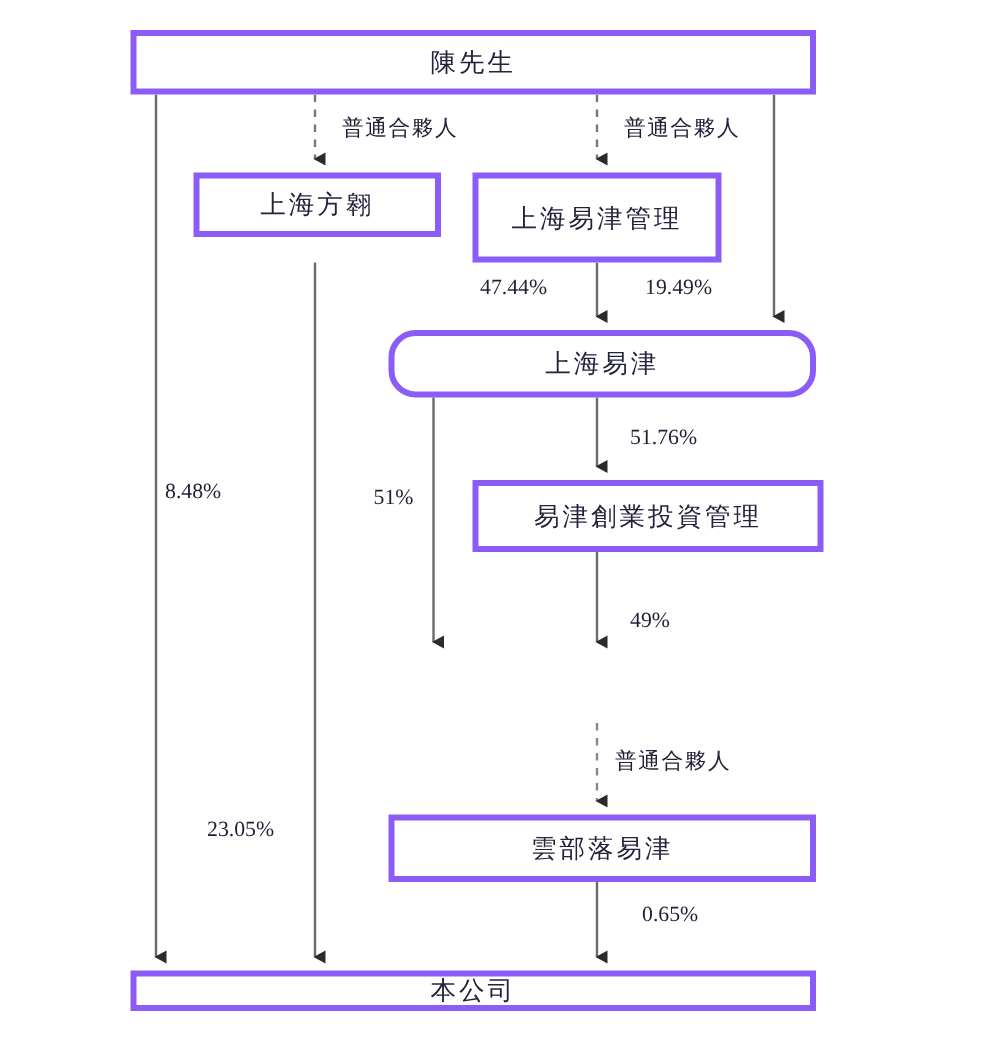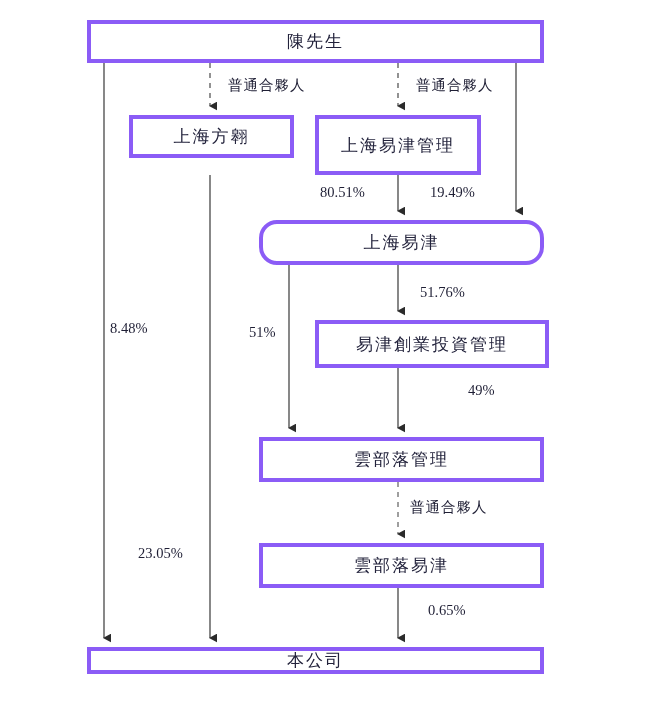--- a/index.html
+++ b/index.html
@@ -119,37 +119,34 @@
   </div>
 
   <div class="node-box" style="left:259px; top:220px; width:285px; height:45px;border-radius:18px;">
     <span class="node-label">上海易津</span>
   </div>
 
   <div class="node-box" style="left:315px; top:320px; width:234px; height:48px;">
     <span class="node-label">易津創業投資管理</span>
   </div>
 
-  <div class="node-box" style="left:259px; top:437px; width:285px; height:45px;">
-    <span class="node-label">雲部落管理</span>
-  </div>
 
   <div class="node-box" style="left:259px; top:543px; width:285px; height:45px;">
     <span class="node-label">雲部落易津</span>
   </div>
 
   <div class="node-box" style="left:87px; top:647px; width:457px; height:27px;">
     <span class="node-label">本公司</span>
   </div>
 
   <div class="edge-label cjk" style="left:228px; top:76px;">普通合夥人</div>
   <div class="edge-label cjk" style="left:416px; top:76px;">普通合夥人</div>
-  <div class="edge-label" style="left:320px; top:184px;">80.51%</div>
+  <div class="edge-label" style="left:320px; top:184px;">47.44%</div>
   <div class="edge-label" style="left:430px; top:184px;">19.49%</div>
   <div class="edge-label" style="left:420px; top:284px;">51.76%</div>
   <div class="edge-label" style="left:249px; top:324px;">51%</div>
-  <div class="edge-label" style="left:420px; top:382px;margin-left:48px;">49%</div>
+  <div class="edge-label" style="left:420px; top:406px;">49%</div>
   <div class="edge-label cjk" style="left:410px; top:498px;">普通合夥人</div>
   <div class="edge-label" style="left:428px; top:602px;text-align:center;">0.65%</div>
   <div class="edge-label" style="left:110px; top:320px;">8.48%</div>
   <div class="edge-label" style="left:138px; top:497px;margin-top:48px;">23.05%</div>
 
 </div>
 
 </body></html>

